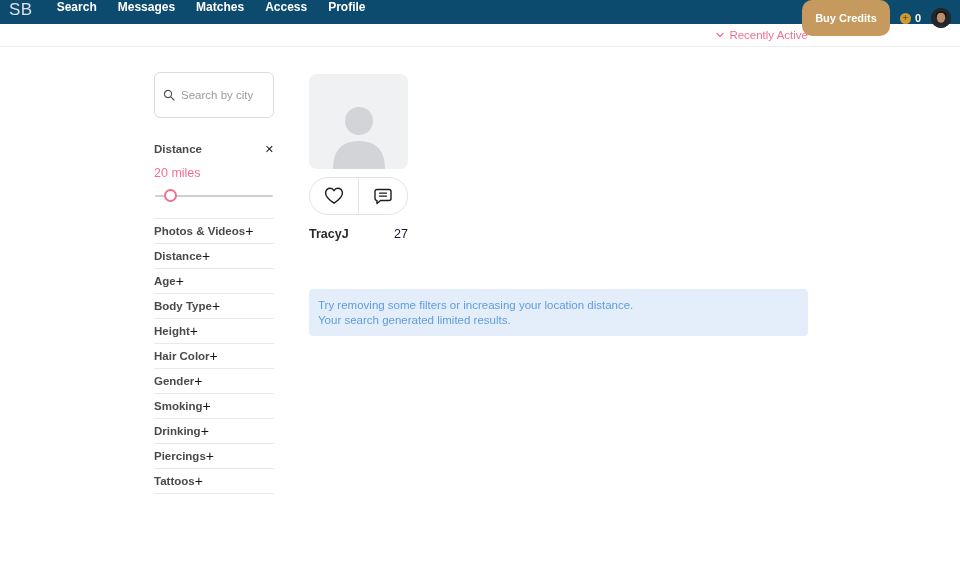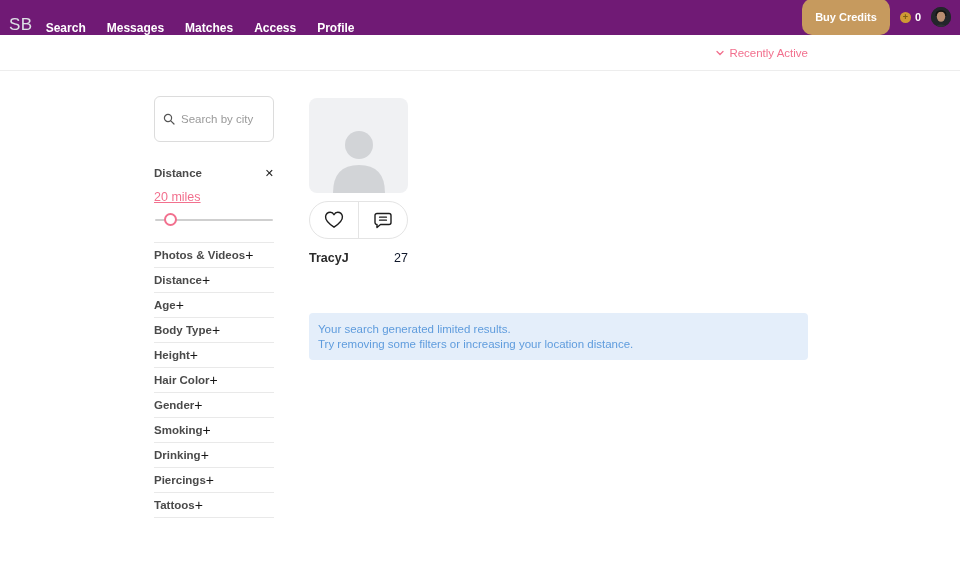--- a/index.html
+++ b/index.html
@@ -1,54 +1,54 @@
 <!DOCTYPE html>
 <html><head>
 <meta charset="utf-8">
 <style>
   * { margin:0; padding:0; box-sizing:border-box; }
   html,body { width:960px; height:561px; overflow:hidden; background:#fff;
               font-family:"Liberation Sans", sans-serif; }
 
   
-  .navbar { height:35px; background:#701a75; display:flex; align-items:flex-end; padding:0 9px; }
+  .navbar { height:24px; background:#0c4a6e; display:flex; align-items:flex-start; padding:0 9px; }
   .logo { font-size:17px; color:#dde1e5; letter-spacing:.5px; margin-right:13px; }
-  .nav-items { display:flex; align-items:center; }
+  .nav-items { display:flex; align-items:center;margin-left:11px; }
   .nav-item { color:#ffffff; font-size:12px; font-weight:700; margin-right:21px; cursor:pointer; }
   .nav-right { margin-left:auto; display:flex; align-items:center; gap:10px; }
   .buy-credits { background:#c69a5e; color:#fff; font-size:11px; font-weight:700;
                  border:none; border-radius:10px; padding:12px 13px; cursor:pointer; }
   .credits { display:flex; align-items:center; gap:4px; }
   .coin { width:11px; height:11px; border-radius:50%; background:#cf9a34; color:#7c5c14;
           font-size:9px; font-weight:700; line-height:11px; text-align:center; display:inline-block; }
   .credit-count { color:#fff; font-size:11px; font-weight:700; }
   .nav-avatar { width:20px; height:20px; border-radius:50%; overflow:hidden; background:#23262b; cursor:pointer; }
 
   
-  .toolbar { height:36px; background:#fff; border-bottom:1px solid #ededed;
+  .toolbar { height:23px; background:#fff; border-bottom:1px solid #ededed;
              display:flex; align-items:center; justify-content:flex-end; padding-right:152px; }
   .sort-select { display:flex; align-items:center; gap:5px; color:#f2708e; font-size:11.5px; cursor:pointer; }
   .sort-select svg { display:block; }
 
   
   .content { display:flex; padding:25px 0 0 154px; }
 
   
   .sidebar { width:120px; flex:none; }
   .search-box { height:46px; border:1px solid #dcdcdc; border-radius:6px;
                 display:flex; align-items:center; padding:0 8px; gap:6px; background:#fff; }
   .search-box svg { flex:none; display:block; }
   .search-input { border:none; outline:none; width:100%; font-size:11.5px; color:#333;
                   font-family:"Liberation Sans", sans-serif; background:transparent; }
   .search-input::placeholder { color:#9a9a9a; }
 
   .filter-head { margin-top:25px; display:flex; align-items:center; justify-content:space-between; }
   .filter-label { font-size:11.5px; color:#4a4a4a;font-weight:bold; }
   .x-icon { font-size:11px; color:#1b1b1b; cursor:pointer; line-height:1; }
-  .distance-value { margin-top:11px; color:#f2708e; font-size:12.5px;text-decoration:underline; }
+  .distance-value { margin-top:11px; color:#f2708e; font-size:12.5px; }
   .slider { position:relative; margin-top:9px; height:14px; cursor:pointer; }
   .slider-track { position:absolute; top:6px; left:1px; right:1px; height:2px; background:#cfcfcf; border-radius:1px; }
   .slider-handle { position:absolute; top:0; width:13px; height:13px; border-radius:50%;
                    background:#fff; border:2px solid #f2708e; cursor:grab; }
 
   .filter-list { margin-top:15px; }
   .filter-row { display:flex; align-items:center; 
                 padding:5px 0; border-top:1px solid #e9e9e9; cursor:pointer; }
   .filter-row:last-child { border-bottom:1px solid #e9e9e9; }
   .plus-icon { font-size:14px; color:#161616; line-height:1; font-weight:400; }
@@ -216,18 +216,18 @@
           </svg>
         </div>
       </div>
       <div class="name-row">
         <span class="profile-name">TracyJ</span>
         <span class="profile-age">27</span>
       </div>
     </div>
 
     <div class="info-banner">
+      <p>Try removing some filters or increasing your location distance.</p>
       <p>Your search generated limited results.</p>
-      <p>Try removing some filters or increasing your location distance.</p>
     </div>
 
   </main>
 </div>
 
 </body></html>

